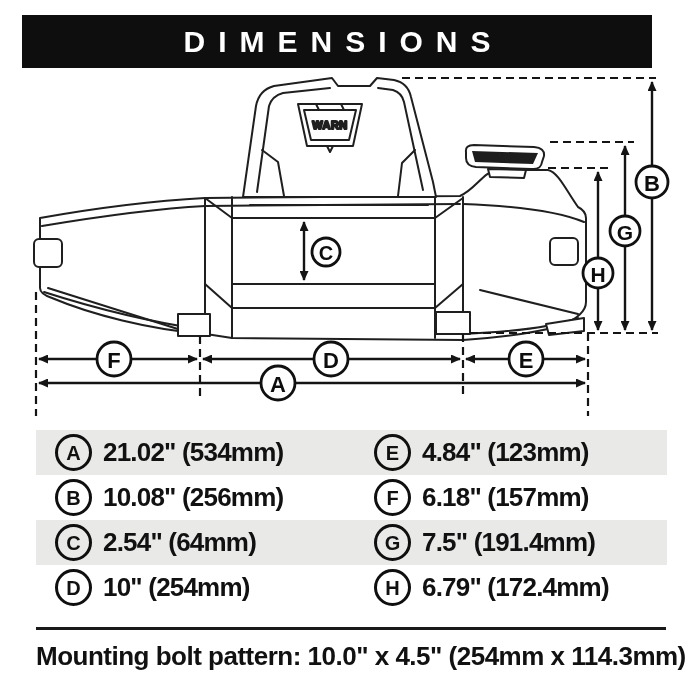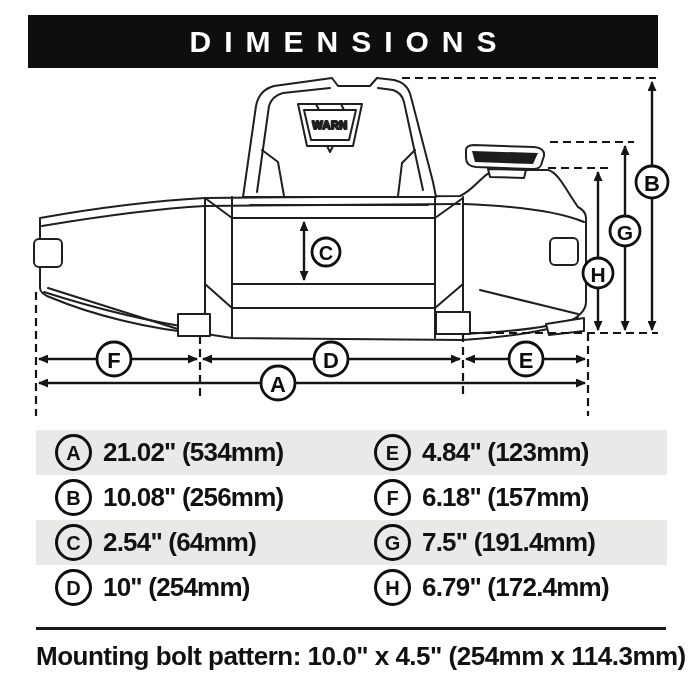--- a/index.html
+++ b/index.html
@@ -1,19 +1,19 @@
 <!DOCTYPE html>
 <html><head>
 <meta charset="utf-8">
 <style>
   html,body{margin:0;padding:0;background:#ffffff;}
   body{width:700px;height:700px;position:relative;overflow:hidden;
        font-family:"Liberation Sans",sans-serif;color:#111;}
   
-  .banner{position:absolute;left:28px;top:15px;width:630px;height:53px;
+  .banner{position:absolute;left:22px;top:15px;width:630px;height:53px;
           background:#0e0e0e;display:flex;align-items:center;justify-content:center;}
   .banner span{color:#fff;font-size:30px;font-weight:800;letter-spacing:13px;
                padding-left:13px;white-space:nowrap;}
   
   svg.diagram{position:absolute;left:0;top:0;}
   .art{stroke:#1f1f1f;stroke-width:2;fill:none;stroke-linejoin:round;stroke-linecap:round;}
   .art .fillw{fill:#ffffff;}
   .dims line,.dims path.dline{stroke:#141414;stroke-width:2.4;fill:none;}
   .dashed{stroke:#141414;stroke-width:2.2;stroke-dasharray:8 5;fill:none;}
   .callout circle{fill:#ffffff;stroke:#101010;stroke-width:2.8;}

